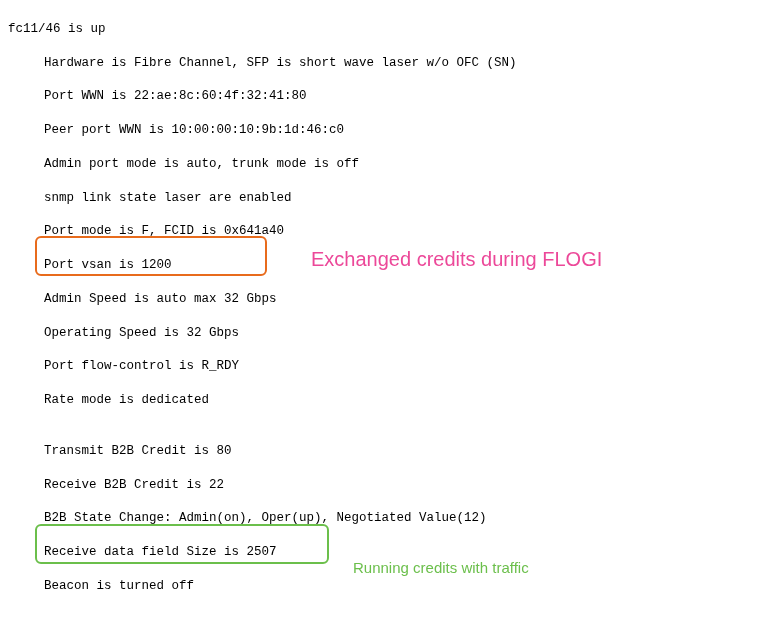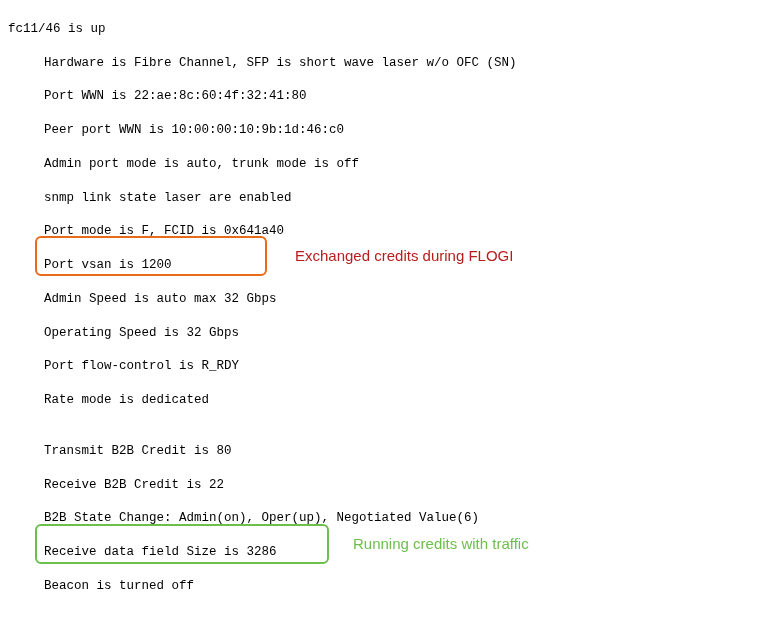--- a/index.html
+++ b/index.html
@@ -28,23 +28,24 @@
     pointer-events: none;
   }
   .box-green {
     position: absolute;
     border: 2px solid #6bbf4b;
     border-radius: 6px;
     pointer-events: none;
   }
   .ann-orange {
     position: absolute;
-    color: #b91c1c;
+    color: #ec4899;
     font-family: Arial, Helvetica, sans-serif;
-    font-size: 15px;
+    font-size: 20px;
+    margin-left: 16px;
   }
   .ann-green {
     position: absolute;
     color: #6bbf4b;
     font-family: Arial, Helvetica, sans-serif;
     font-size: 15px;
   }
 </style>
 </head>
 <body>
@@ -58,22 +59,22 @@
 <span class="line indent1">snmp link state laser are enabled</span>
 <span class="line indent1">Port mode is F, FCID is 0x641a40</span>
 <span class="line indent1">Port vsan is 1200</span>
 <span class="line indent1">Admin Speed is auto max 32 Gbps</span>
 <span class="line indent1">Operating Speed is 32 Gbps</span>
 <span class="line indent1">Port flow-control is R_RDY</span>
 <span class="line indent1">Rate mode is dedicated</span>
 <span class="line indent1"></span>
 <span class="line indent1">Transmit B2B Credit is 80</span>
 <span class="line indent1">Receive B2B Credit is 22</span>
-<span class="line indent1">B2B State Change: Admin(on), Oper(up), Negotiated Value(6)</span>
-<span class="line indent1">Receive data field Size is 3286</span>
+<span class="line indent1">B2B State Change: Admin(on), Oper(up), Negotiated Value(12)</span>
+<span class="line indent1">Receive data field Size is 2507</span>
 <span class="line indent1">Beacon is turned off</span>
 
 
 
 
 
 
 
 
 
@@ -83,14 +84,14 @@
 
 
 
 
 
 
 <div class="box-orange" style="left:35px;top:236px;width:228px;height:36px;"></div>
 <div class="ann-orange" style="left:295px;top:246px;">Exchanged credits during FLOGI</div>
 
 <div class="box-green" style="left:35px;top:524px;width:290px;height:36px;"></div>
-<div class="ann-green" style="left:353px;top:534px;">Running credits with traffic</div>
+<div class="ann-green" style="left:353px;top:558px;">Running credits with traffic</div>
 </div>
 
 </body></html>

